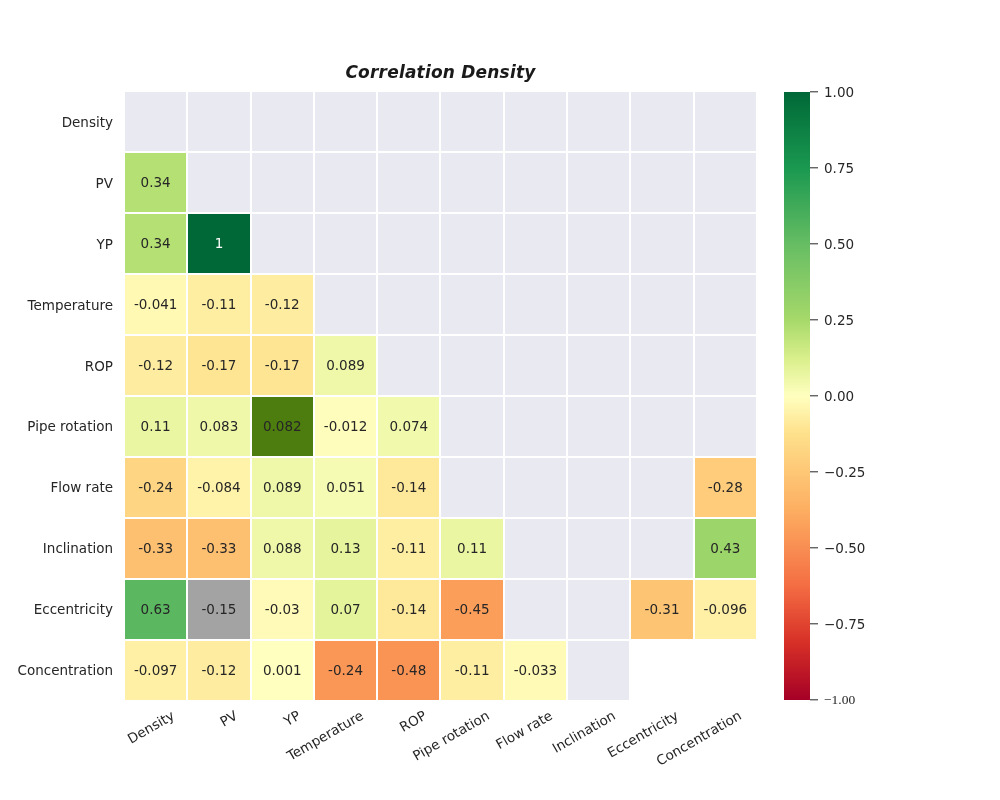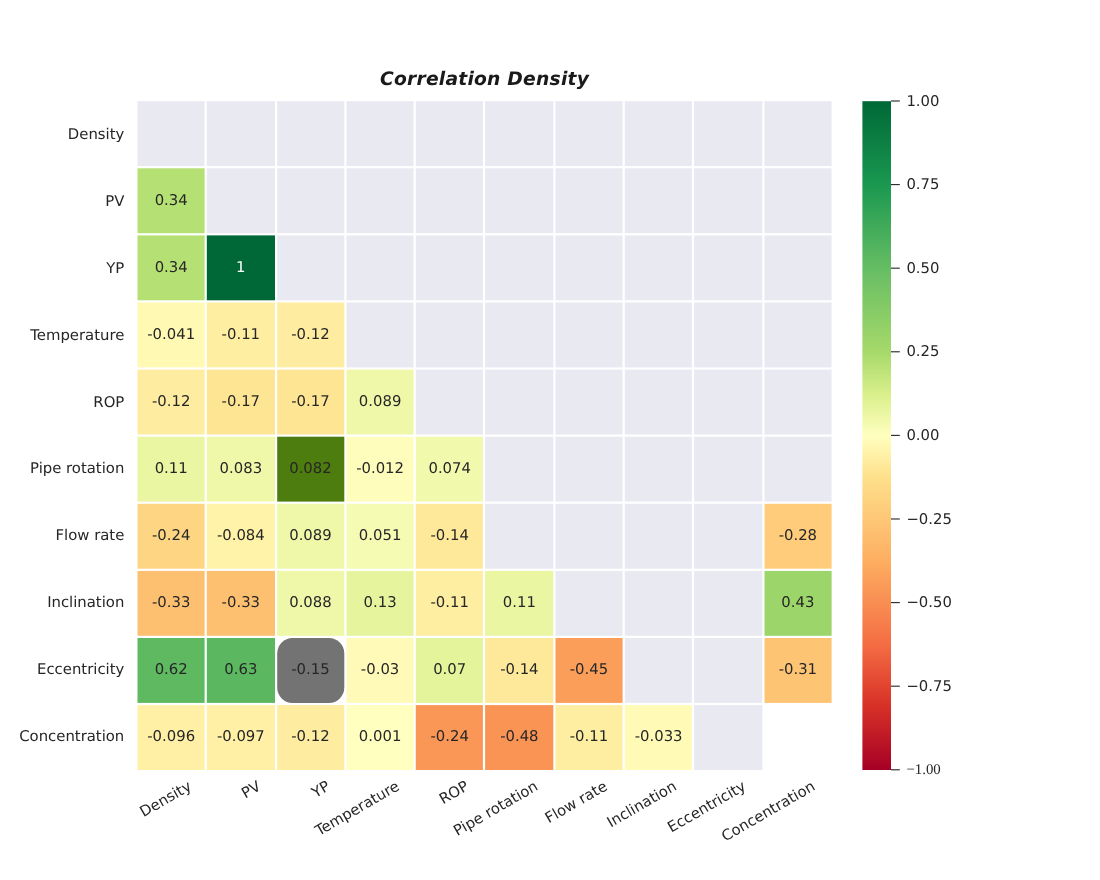--- a/index.html
+++ b/index.html
@@ -222,23 +222,22 @@
       <div class="cell" style="background: rgb(253, 191, 112);">-0.33</div>
       <div class="cell" style="background: rgb(253, 191, 112);">-0.33</div>
       <div class="cell" style="background: rgb(238, 248, 168);">0.088</div>
       <div class="cell" style="background: rgb(230, 245, 157);">0.13</div>
       <div class="cell" style="background: rgb(254, 238, 162);">-0.11</div>
       <div class="cell" style="background: rgb(234, 246, 162);">0.11</div>
       <div class="cell empty" style="background: rgb(233, 233, 242);"></div>
       <div class="cell empty" style="background: rgb(233, 233, 242);"></div>
       <div class="cell empty" style="background: rgb(233, 233, 242);"></div>
       <div class="cell" style="background: rgb(156, 213, 105);">0.43</div>
-      <div class="cell" style="background: rgb(94, 185, 97);">0.62</div>
       <div class="cell" style="background: rgb(91, 183, 96);">0.63</div>
-      <div class="cell" style="background: #737373; border-radius: 14px;">-0.15</div>
+      <div class="cell" style="background: #a3a3a3;">-0.15</div>
       <div class="cell" style="background: rgb(255, 250, 183);">-0.03</div>
       <div class="cell" style="background: rgb(228, 244, 155);">0.07</div>
       <div class="cell" style="background: rgb(254, 233, 155);">-0.14</div>
       <div class="cell" style="background: rgb(251, 158, 90);">-0.45</div>
       <div class="cell empty" style="background: rgb(233, 233, 242);"></div>
       <div class="cell empty" style="background: rgb(233, 233, 242);"></div>
       <div class="cell" style="background: rgb(253, 196, 116);">-0.31</div>
       <div class="cell" style="background: rgb(255, 240, 166);">-0.096</div>
       <div class="cell" style="background: rgb(255, 240, 166);">-0.097</div>
       <div class="cell" style="background: rgb(254, 236, 160);">-0.12</div>

